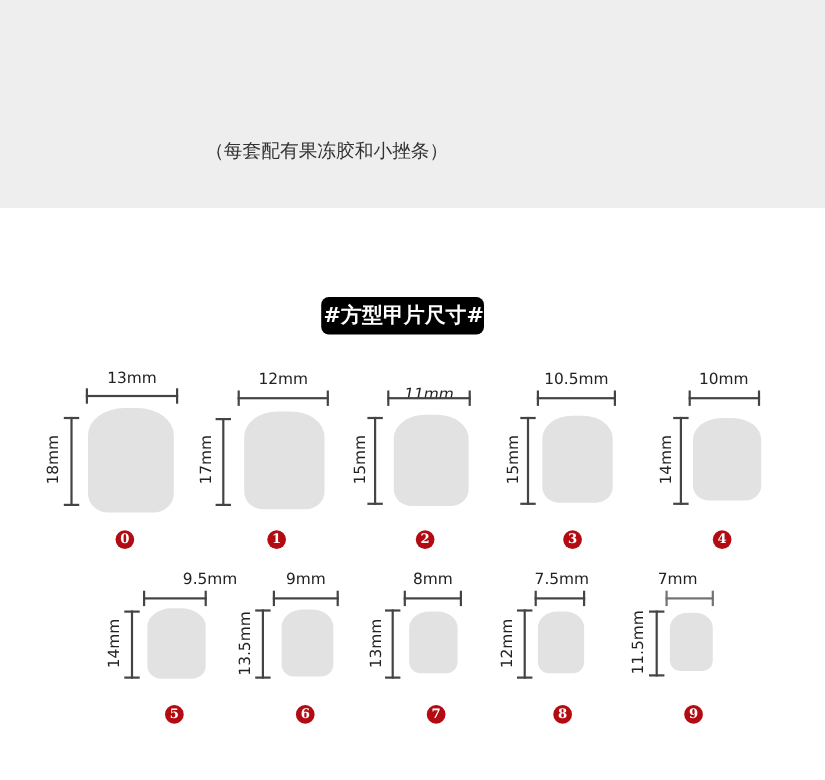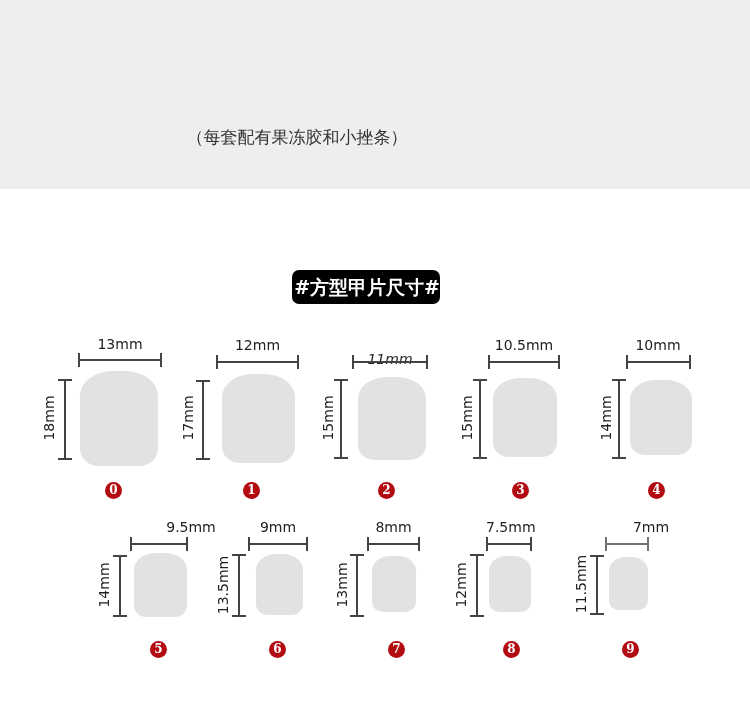--- a/index.html
+++ b/index.html
@@ -150,19 +150,19 @@
 <div>
   <div class="wlabel" style="left:486px; top:519px; width:46px;">7.5mm</div>
   <div class="hline" style="left:486px; top:543px; width:46px;"></div>
   <div class="vline" style="left:476px; top:554px; height:63px;"></div>
   <div class="hlabel" style="left:431px; top:577px; width:60px;">12mm</div>
   <div class="nail" style="left:489px; top:556px; width:42px; height:56px;"></div>
   <div class="badge" style="left:503px; top:641px;">8</div>
 </div>
 
 <div>
-  <div class="wlabel" style="left:629px; top:519px; width:44px;text-align:center;">7mm</div>
+  <div class="wlabel" style="left:594px; top:519px; width:44px;text-align:center;">7mm</div>
   <div class="hline" style="left:605px; top:543px; width:44px; opacity:0.75;"></div>
   <div class="vline" style="left:596px; top:555px; height:60px;"></div>
   <div class="hlabel" style="left:551px; top:576px; width:60px;">11.5mm</div>
   <div class="nail" style="left:609px; top:557px; width:39px; height:53px;"></div>
   <div class="badge" style="left:622px; top:641px;">9</div>
 </div>
 
 </body></html>

